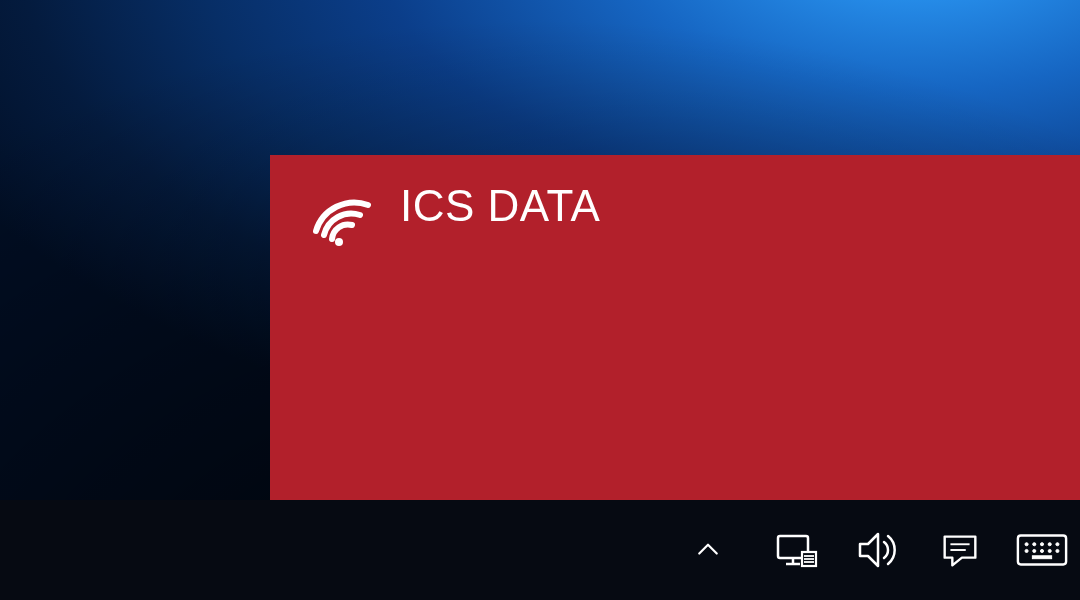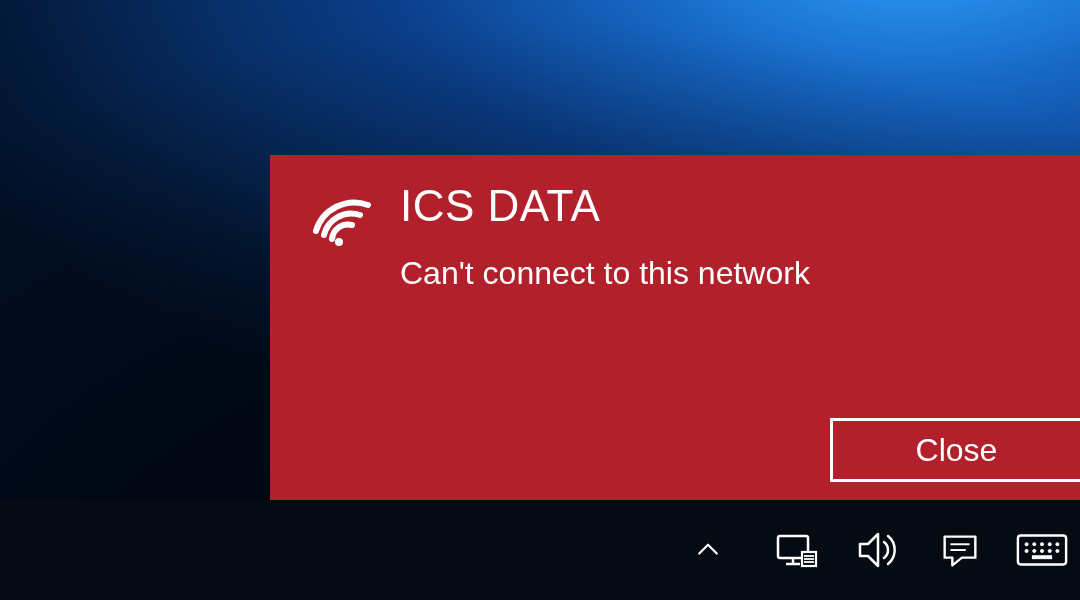--- a/index.html
+++ b/index.html
@@ -71,27 +71,21 @@
         <svg viewBox="0 0 64 60">
 
           <path d="M6 44 A40 40 0 0 1 58 18" stroke="#fff" stroke-width="6" stroke-linecap="round" fill="none"></path>
           <path d="M14 48 A28 28 0 0 1 50 28" stroke="#fff" stroke-width="6" stroke-linecap="round" fill="none"></path>
           <path d="M22 52 A16 16 0 0 1 42 38" stroke="#fff" stroke-width="6" stroke-linecap="round" fill="none"></path>
           <circle cx="29" cy="55" r="4" fill="#fff"></circle>
         </svg>
       </div>
       <div class="net-text">
         <div class="net-name">ICS DATA</div>
-        <div class="net-err">Can't connect to this network</div>
       </div>
-    </div>
-    <div class="close-row">
-      <button class="close-btn">
-        <span>Close</span>
-      </button>
     </div>
   </div>
 
   <div class="taskbar">
 
     <div class="tray-icon tray-btn chev" title="Show hidden icons">
       <svg viewBox="0 0 32 32" width="28" height="28">
         <polyline points="6,20 16,10 26,20" stroke="#fff" stroke-width="2.5" fill="none" stroke-linecap="round" stroke-linejoin="round"></polyline>
       </svg>
     </div>

